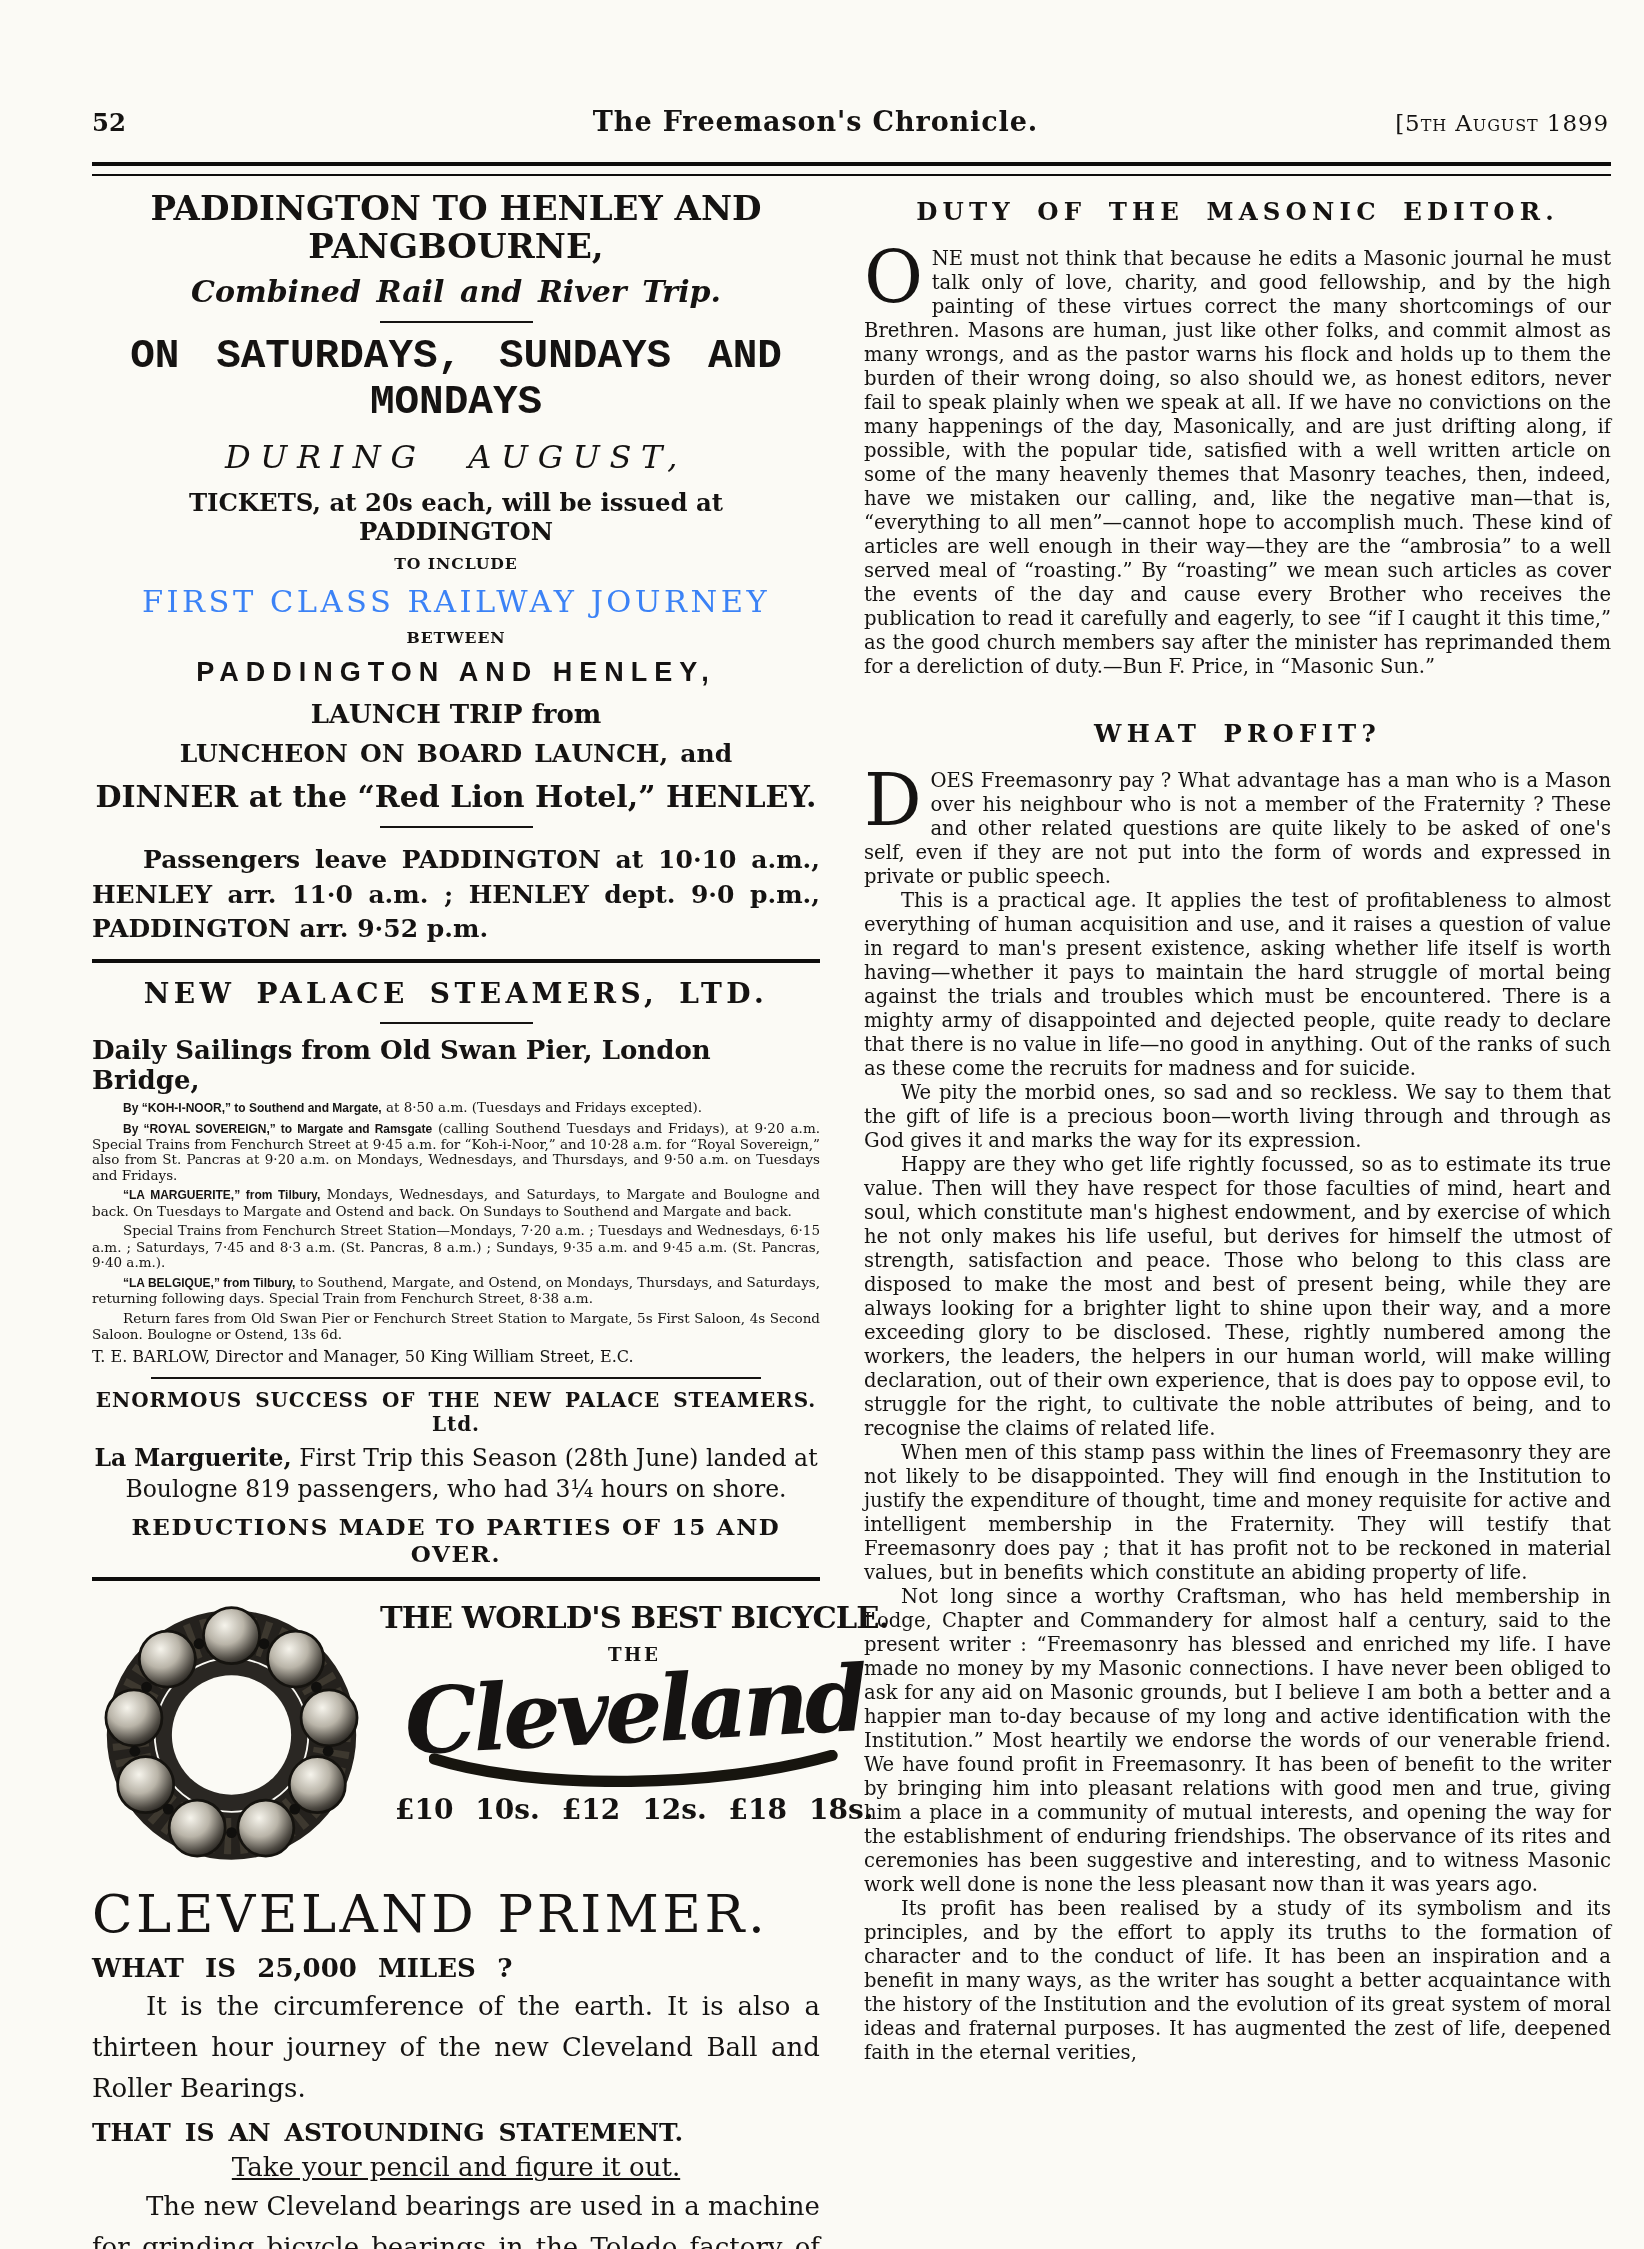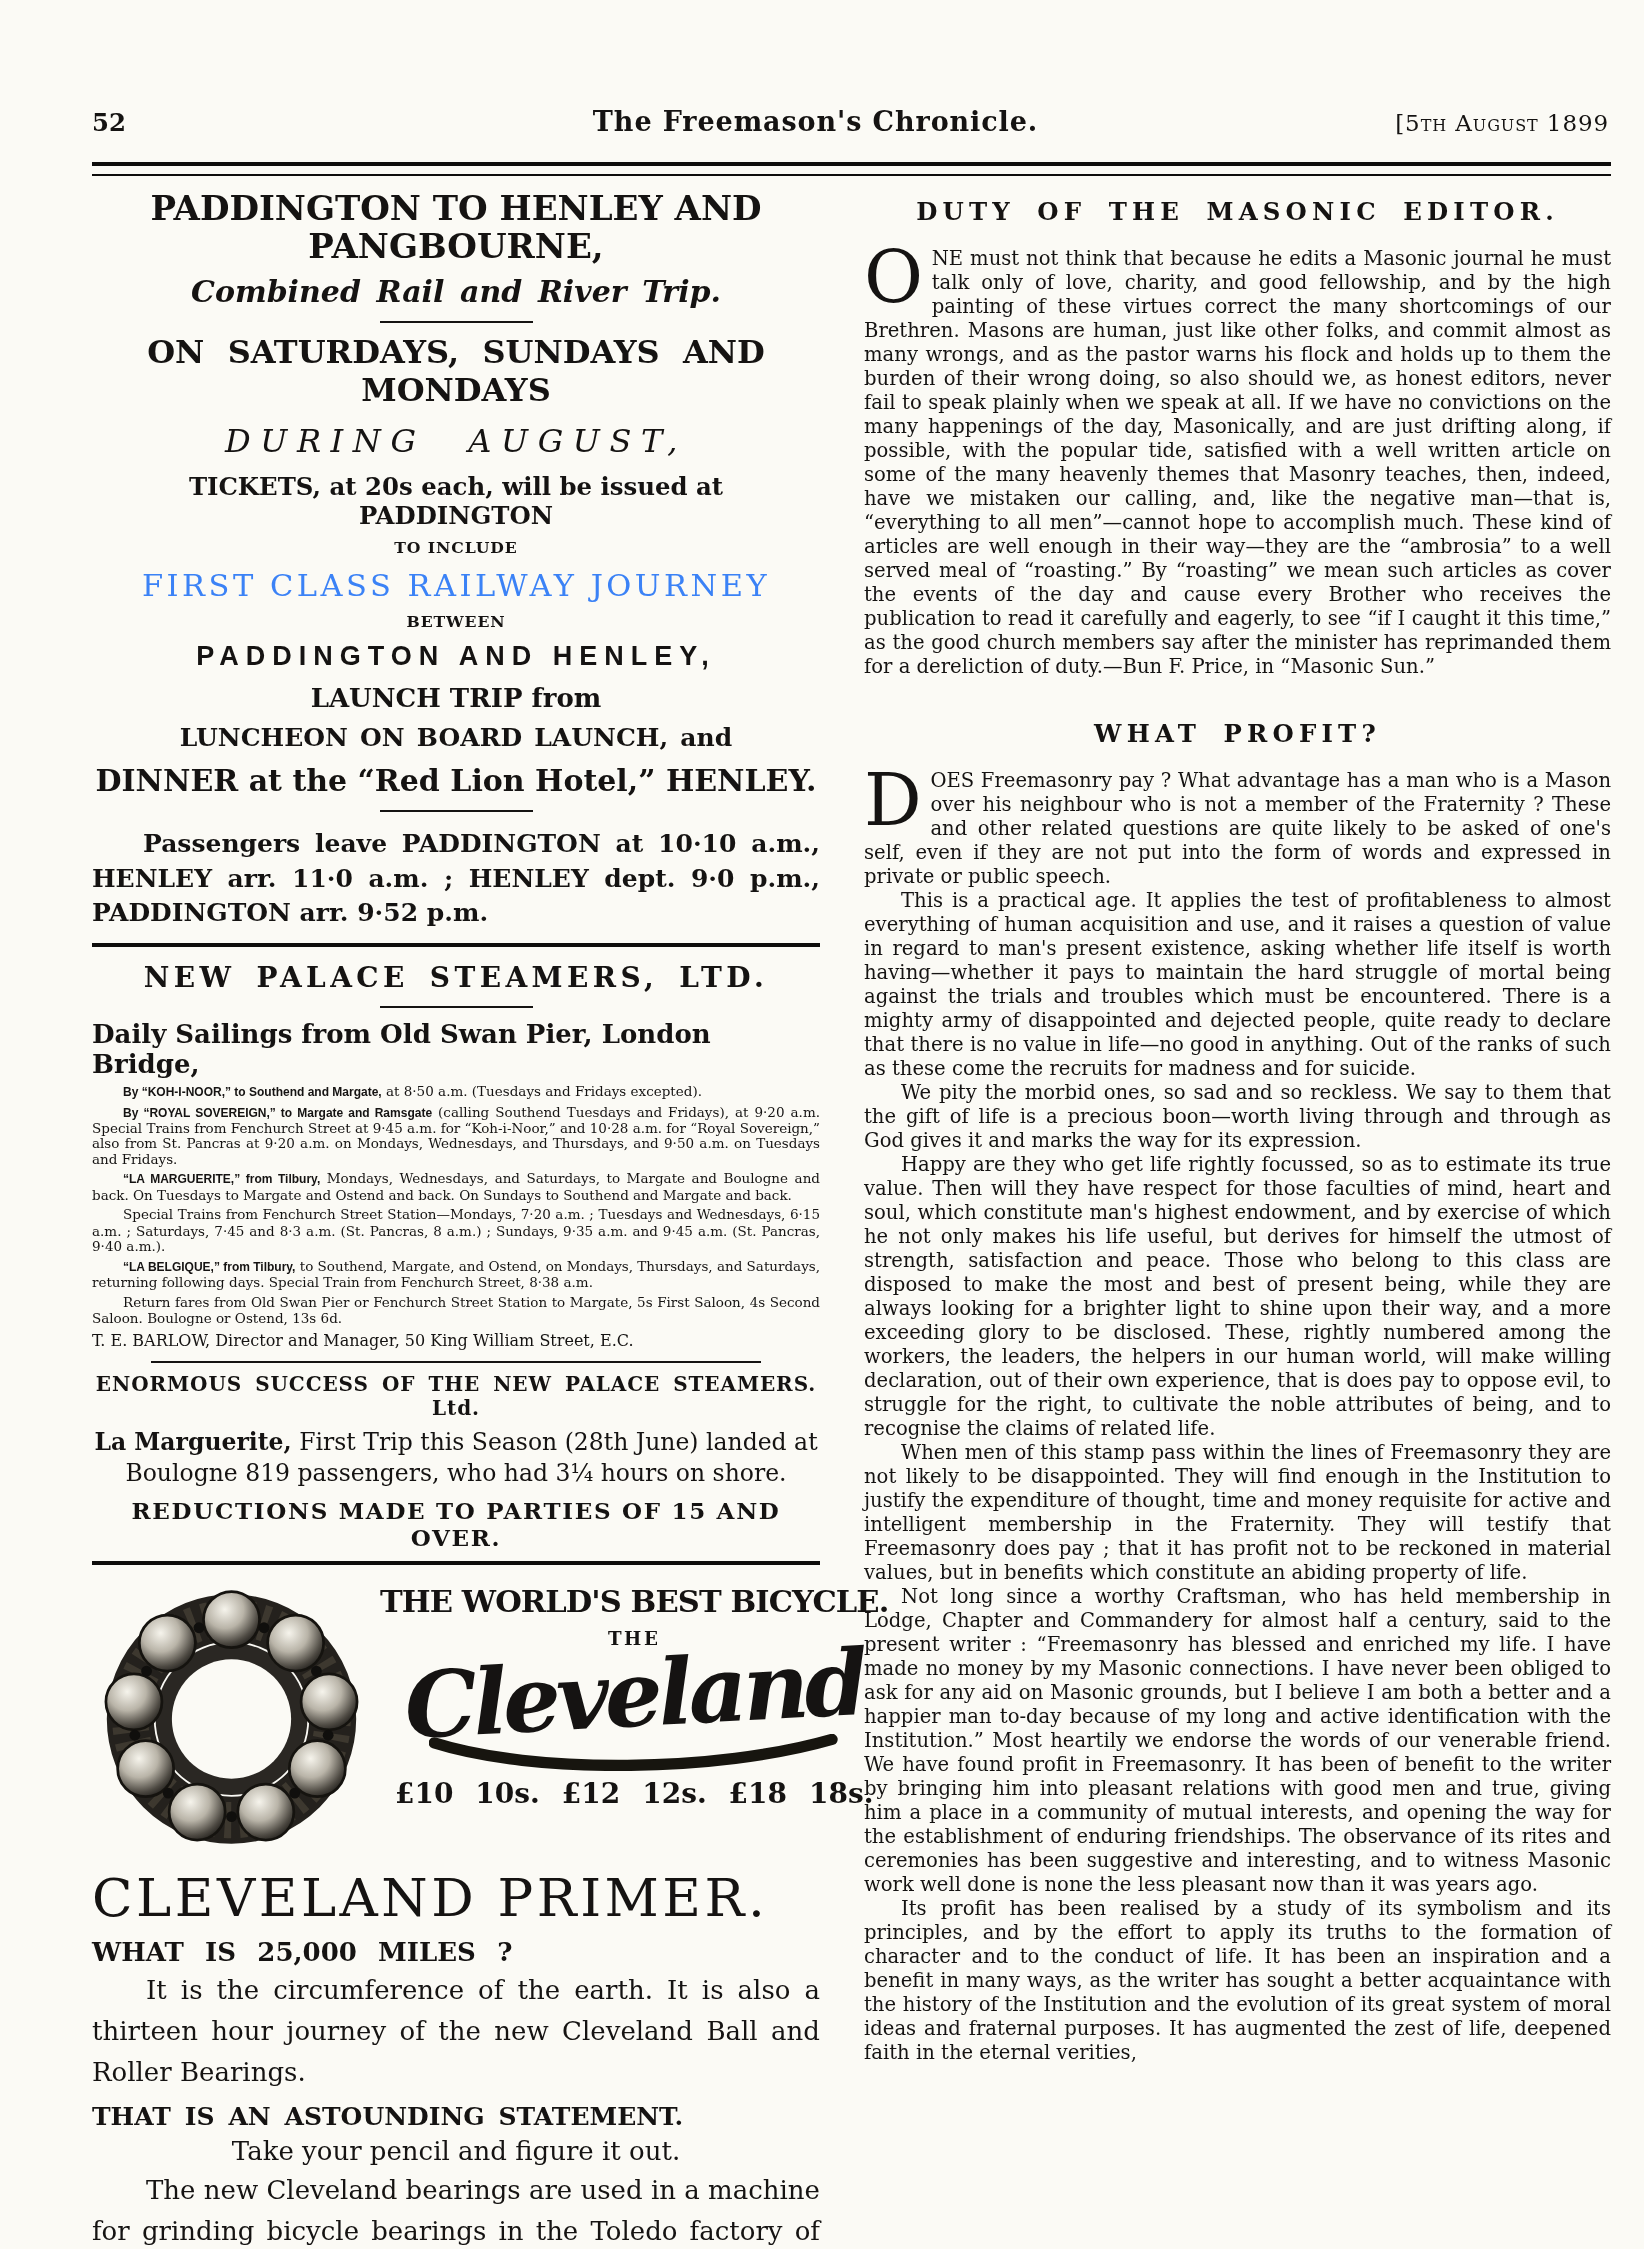--- a/index.html
+++ b/index.html
@@ -32,21 +32,21 @@
     position:absolute;top:185px;left:92px;width:1519px;
     display:flex;gap:44px;
   }
   .col-left{width:728px;}
   .col-right{width:747px;}
   .c{text-align:center;}
   
   .rail-title{font-size:34px;font-weight:bold;letter-spacing:0px;margin:5.2px 0 1.7px;line-height:1.1;}
   .rail-sub{font-size:30px;font-weight:bold;font-style:italic;margin:8.7px 0 3.5px;word-spacing:5.2px;}
   .short-divider{width:153px;border-top:2.6px solid #151312;margin:12.2px auto 10.5px;}
-  .rail-days{font-size:32px;font-weight:bold;margin:10.5px 0 3.5px;word-spacing:12.2px;}
+  .rail-days{font-size:41px;font-weight:bold;margin:10.5px 0 3.5px;word-spacing:12.2px;font-family:Liberation Mono, monospace;}
   .rail-during{font-size:32px;font-weight:normal;font-style:italic;letter-spacing:9.6px;word-spacing:23px;margin:12.2px 0 5.2px;}
   .rail-tickets{font-size:24.4px;font-weight:bold;margin:12.2px 0 1.7px;}
   .rail-small{font-size:15.7px;font-weight:bold;margin:8.7px 0 3.5px;letter-spacing:0.9px;}
   .rail-firstclass{font-size:30.5px;font-weight:normal;letter-spacing:3.5px;margin:10.5px 0 3.5px;color:#3b82f6;}
   .rail-pad-hen{font-family:Liberation Sans, sans-serif;font-size:27px;font-weight:bold;letter-spacing:7px;margin:10.5px 0 5.2px;}
   .rail-launch{font-size:26px;font-weight:bold;margin:10.5px 0 3.5px;}
   .rail-hen-pang{font-size:32px;font-weight:bold;word-spacing:19px;margin:10.5px 0 5.2px;letter-spacing:-0.9px;}
   .rail-lunch{font-size:25px;font-weight:bold;margin:10.5px 0 3.5px;word-spacing:3.5px;}
   .rail-dinner{font-size:30px;font-weight:bold;margin:10.5px 0 5.2px;}
   .rail-sched{font-size:25px;font-weight:bold;text-align:justify;text-indent:51px;line-height:1.38;margin:15.7px 0 12.2px;}
@@ -73,21 +73,21 @@
     font-size:91px;font-weight:bold;font-style:italic;
     letter-spacing:-4.4px;line-height:1.0;margin:0;
     transform:rotate(-3deg);
   }
   .bike-swash{display:block;margin:-5.2px auto 1.7px;}
   .bike-prices{font-size:28px;font-weight:bold;margin:5.2px 0 0;word-spacing:12.2px;}
   .primer-title{font-size:53px;font-weight:normal;letter-spacing:3.5px;margin:14px 0 5.2px;text-align:left;white-space:nowrap;}
   .primer-q{font-size:26px;font-weight:bold;word-spacing:12.2px;margin:8.7px 0 3.5px;}
   .primer-p{font-size:26px;line-height:41px;text-align:justify;text-indent:54px;margin:3.5px 0;}
   .primer-st{font-size:25px;font-weight:bold;word-spacing:5.2px;margin:8.7px 0 3.5px;}
-  .primer-pencil{font-size:26px;text-align:center;margin:5.2px 0 1.7px;}
+  .primer-pencil{font-size:26px;text-align:center;margin:5.2px 0 1.7px;text-decoration:underline;}
   
   .art-title{font-size:24.4px;font-weight:bold;letter-spacing:5.2px;word-spacing:8.7px;text-align:center;margin:12.2px 0 21px;}
   .art-title2{margin-top:40px;}
   .art p{font-size:19.6px;line-height:24px;text-align:justify;margin:0;}
   .art p.ind{text-indent:37px;}
   .dropcap{
     float:left;font-size:72px;line-height:52px;
     padding:5.2px 8.7px 0 0;font-weight:normal;
   }
 </style>

